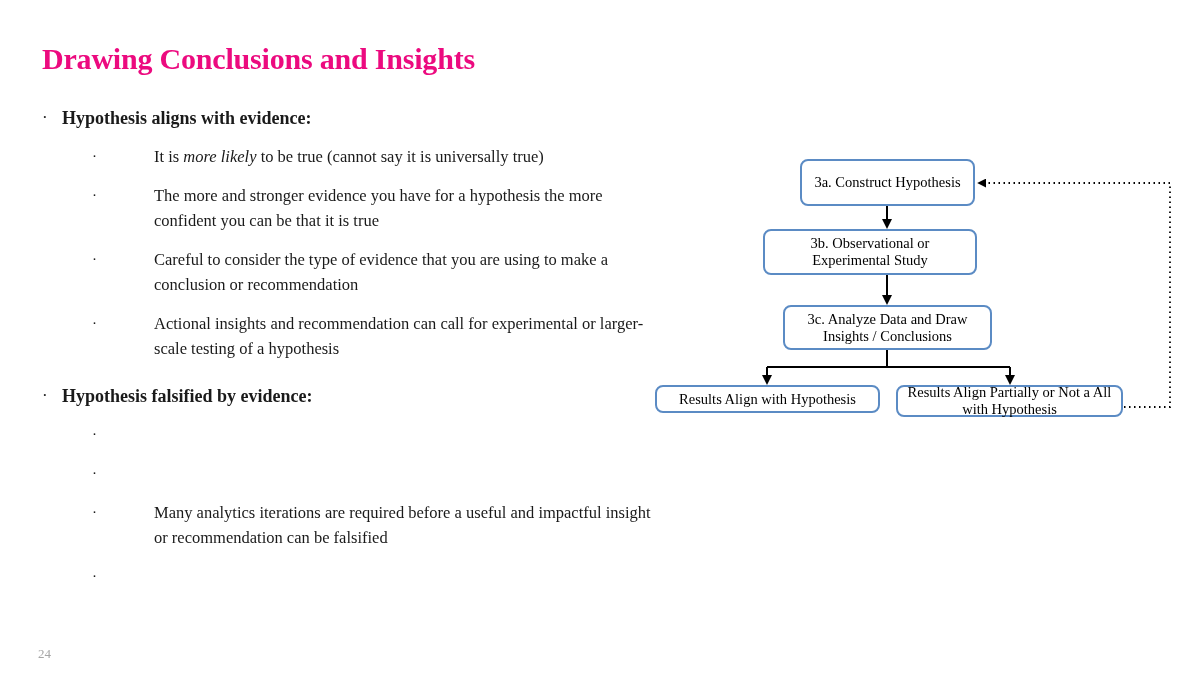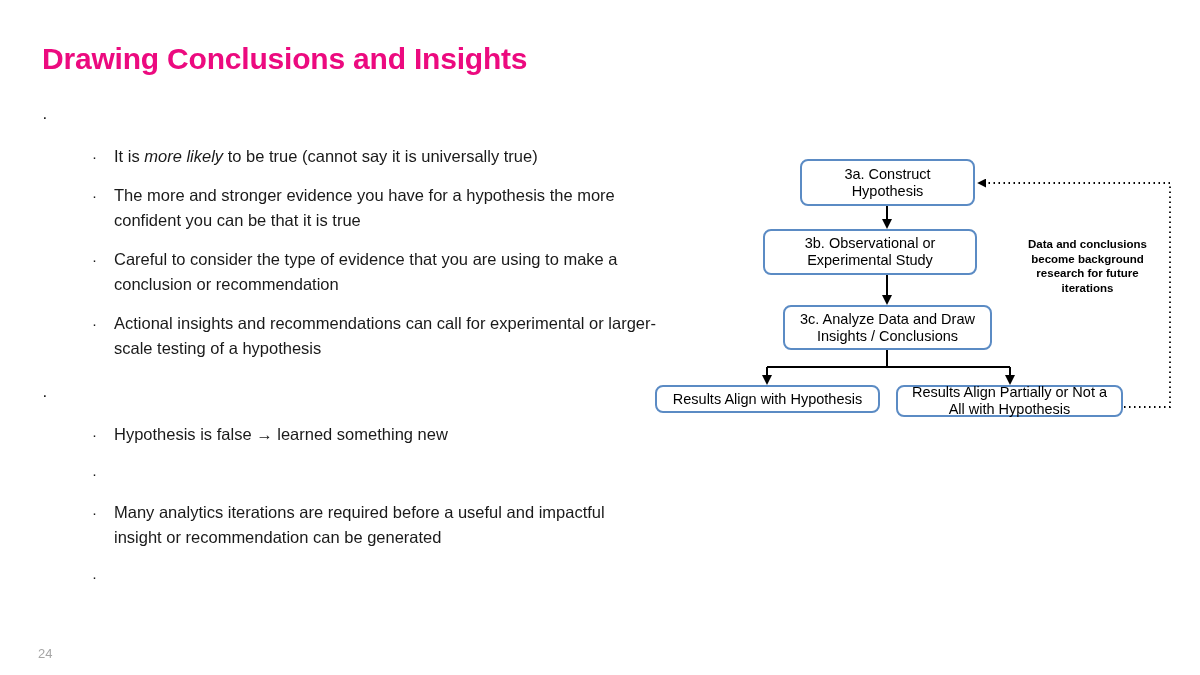--- a/index.html
+++ b/index.html
@@ -10,20 +10,21 @@
   body {
     font-family: "Liberation Sans", sans-serif;
     -webkit-font-smoothing: antialiased;
   }
   #slide {
     position: relative;
     width: 1200px;
     height: 675px;
     background: #ffffff;
     overflow: hidden;
+    font-family: Liberation Serif, serif;
   }
 
   
   #slide-title {
     position: absolute;
     left: 42px;
     top: 42px;
     font-size: 30px;
     font-weight: bold;
     letter-spacing: -0.2px;
@@ -71,20 +72,21 @@
     line-height: 25px;
     color: #1a1a1a;
     padding-left: 4px;
     box-sizing: border-box;
   }
   .lvl2 .lvl2-text {
     font-size: 16.5px;
     line-height: 25px;
     color: #1a1a1a;
     max-width: 560px;
+    margin-left: 40px;
   }
   .lvl2-text i { font-style: italic; }
   #group-two { margin-top: 22px; }
 
   
   #page-number {
     position: absolute;
     left: 38px;
     top: 646px;
     font-size: 13px;
@@ -146,60 +148,61 @@
 
 <div id="slide">
 
   <div id="slide-title">Drawing Conclusions and Insights</div>
 
   <div id="body-content">
 
     <div>
       <div class="lvl1">
         <span class="bullet-mark">·</span>
+        <span class="lvl1-text">Hypothesis aligns with evidence:</span>
       </div>
 
       <div class="lvl2">
         <span class="bullet-mark">·</span>
         <span class="lvl2-text"><span>It is </span><i>more likely</i><span> to be true (cannot say it is universally true)</span></span>
       </div>
 
       <div class="lvl2">
         <span class="bullet-mark">·</span>
         <span class="lvl2-text">The more and stronger evidence you have for a hypothesis the more confident you can be that it is true</span>
       </div>
 
       <div class="lvl2">
         <span class="bullet-mark">·</span>
         <span class="lvl2-text">Careful to consider the type of evidence that you are using to make a conclusion or recommendation</span>
       </div>
 
       <div class="lvl2">
         <span class="bullet-mark">·</span>
-        <span class="lvl2-text">Actional insights and recommendations can call for experimental or larger-scale testing of a hypothesis</span>
+        <span class="lvl2-text">Actional insights and recommendation can call for experimental or larger-scale testing of a hypothesis</span>
       </div>
     </div>
 
     <div id="group-two">
       <div class="lvl1">
         <span class="bullet-mark">·</span>
-      </div>
-
-      <div class="lvl2">
-        <span class="bullet-mark">·</span>
-        <span class="lvl2-text">Hypothesis is false → learned something new</span>
-      </div>
-
-      <div class="lvl2">
-        <span class="bullet-mark">·</span>
-      </div>
-
-      <div class="lvl2">
-        <span class="bullet-mark">·</span>
-        <span class="lvl2-text">Many analytics iterations are required before a useful and impactful insight or recommendation can be generated</span>
+        <span class="lvl1-text">Hypothesis falsified by evidence:</span>
+      </div>
+
+      <div class="lvl2">
+        <span class="bullet-mark">·</span>
+      </div>
+
+      <div class="lvl2">
+        <span class="bullet-mark">·</span>
+      </div>
+
+      <div class="lvl2">
+        <span class="bullet-mark">·</span>
+        <span class="lvl2-text">Many analytics iterations are required before a useful and impactful insight or recommendation can be falsified</span>
       </div>
 
       <div class="lvl2">
         <span class="bullet-mark">·</span>
       </div>
     </div>
 
   </div>
 
   <div id="flowchart">
@@ -225,18 +228,17 @@
 
       <path d="M 484 262 L 530 262 L 530 38 L 339 38" stroke="#000000" stroke-width="1.8" fill="none" stroke-dasharray="1.5 3.5" stroke-linecap="butt" marker-end="url(#arrow-dot)"></path>
     </svg>
 
     <div class="node" id="node-3a">3a. Construct Hypothesis</div>
     <div class="node" id="node-3b">3b. Observational or Experimental Study</div>
     <div class="node" id="node-3c">3c. Analyze Data and Draw Insights / Conclusions</div>
     <div class="node" id="node-align">Results Align with Hypothesis</div>
     <div class="node" id="node-partial">Results Align Partially or Not a All with Hypothesis</div>
 
-    <div class="side-note">Data and conclusions become background research for future iterations</div>
   </div>
 
   <div id="page-number">24</div>
 
 </div>
 
 </body></html>

